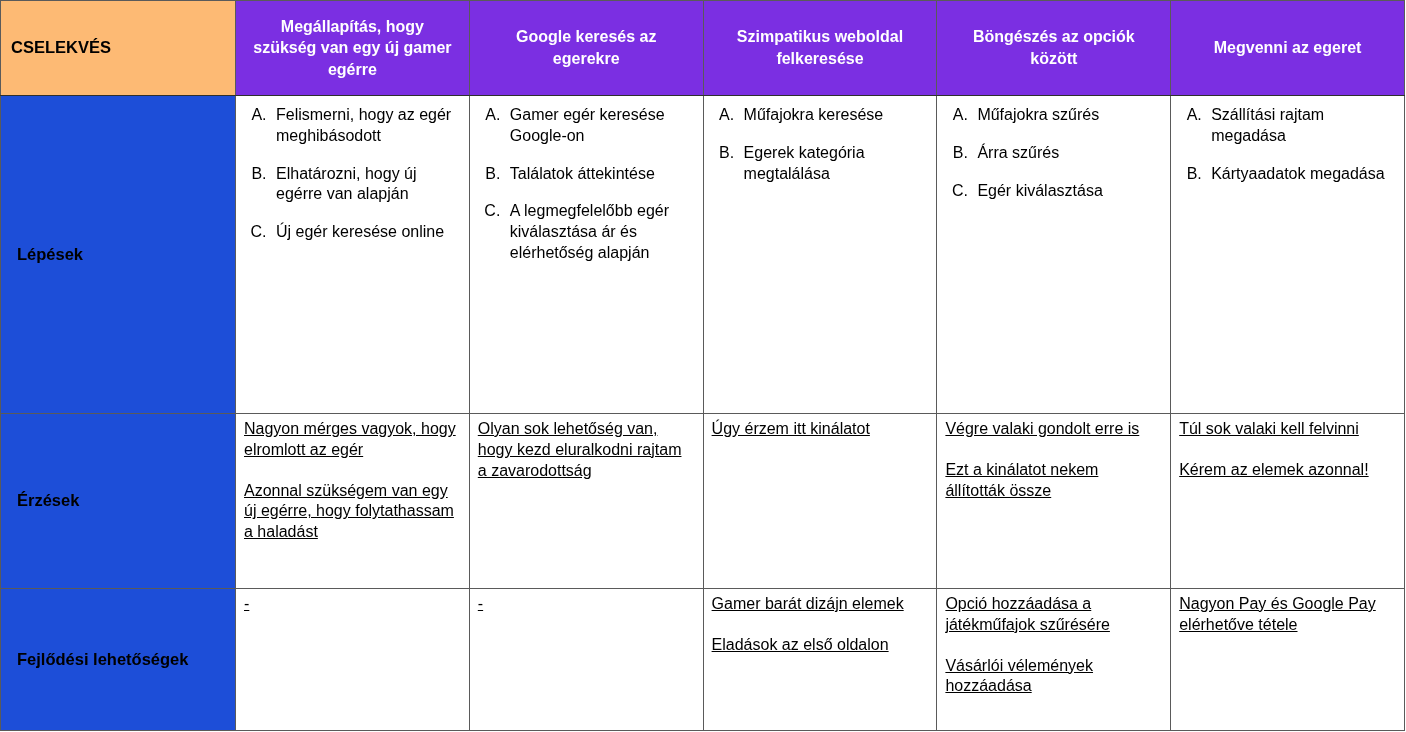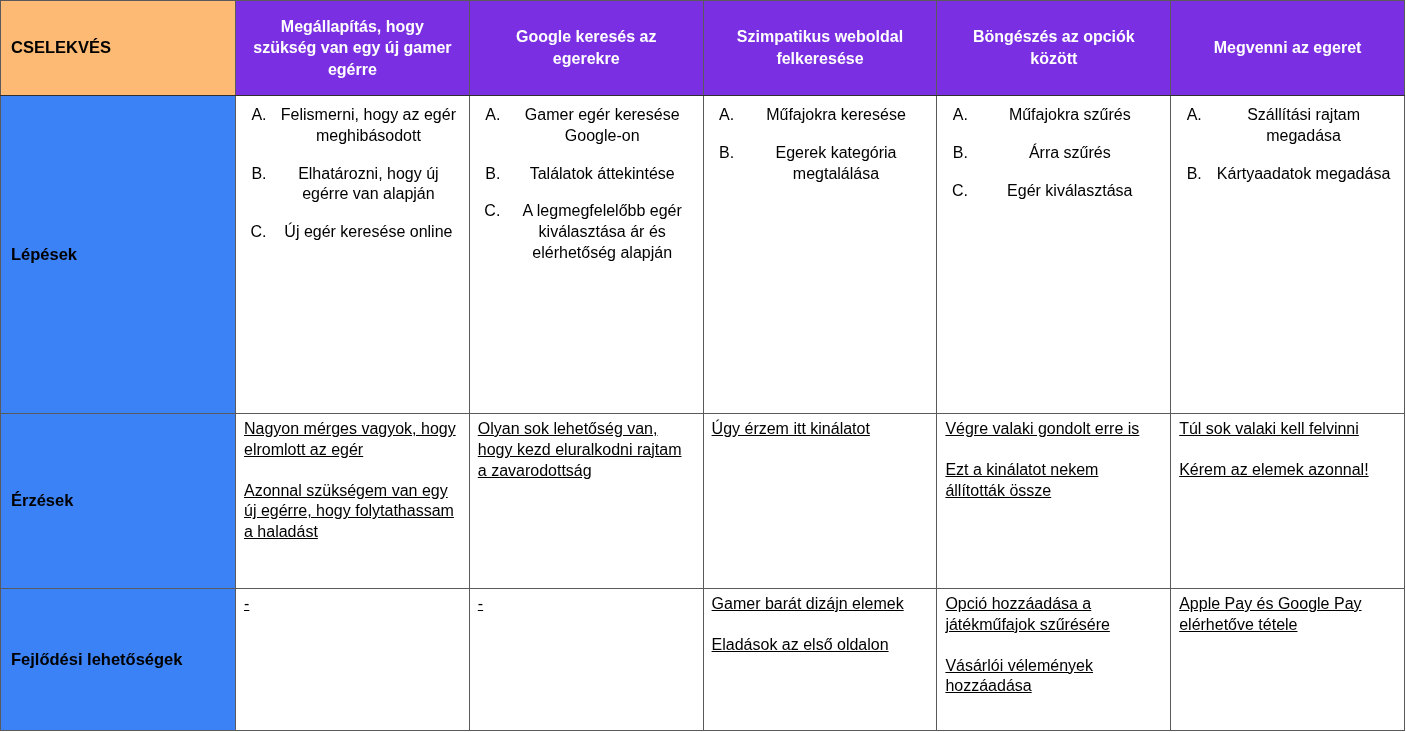--- a/index.html
+++ b/index.html
@@ -52,32 +52,31 @@
     line-height: 1.35;
     border-bottom: 1px solid #2f2f2f;
   }
 
   
   tr.r-steps   { height: 318px; }
   tr.r-feel    { height: 175px; }
   tr.r-improve { height: 142px; }
 
   th.row-label {
-    background: #3b82f6;
+    background: #1d4ed8;
     font-weight: bold;
     vertical-align: middle;
-    padding-left: 10px;
+    padding-left: 16px;
     font-size: 16.5px;
   }
 
   ol.abc {
     list-style-type: upper-alpha;
     margin: 4px 0 0 0;
     padding-left: 27px;
-    text-align: center;
   }
   ol.abc li {
     margin-bottom: 17px;
     padding-left: 5px;
   }
 
   td.cell p {
     margin: 0 0 20px 0;
     text-decoration: underline;
   }
@@ -175,17 +174,17 @@
     </td>
     <td class="cell">
       <p>Gamer barát dizájn elemek</p>
       <p>Eladások az első oldalon</p>
     </td>
     <td class="cell">
       <p>Opció hozzáadása a játékműfajok szűrésére</p>
       <p>Vásárlói vélemények hozzáadása</p>
     </td>
     <td class="cell">
-      <p>Apple Pay és Google Pay elérhetőve tétele</p>
+      <p>Nagyon Pay és Google Pay elérhetőve tétele</p>
     </td>
   </tr>
 </tbody>
   </table>
 
 </body></html>

